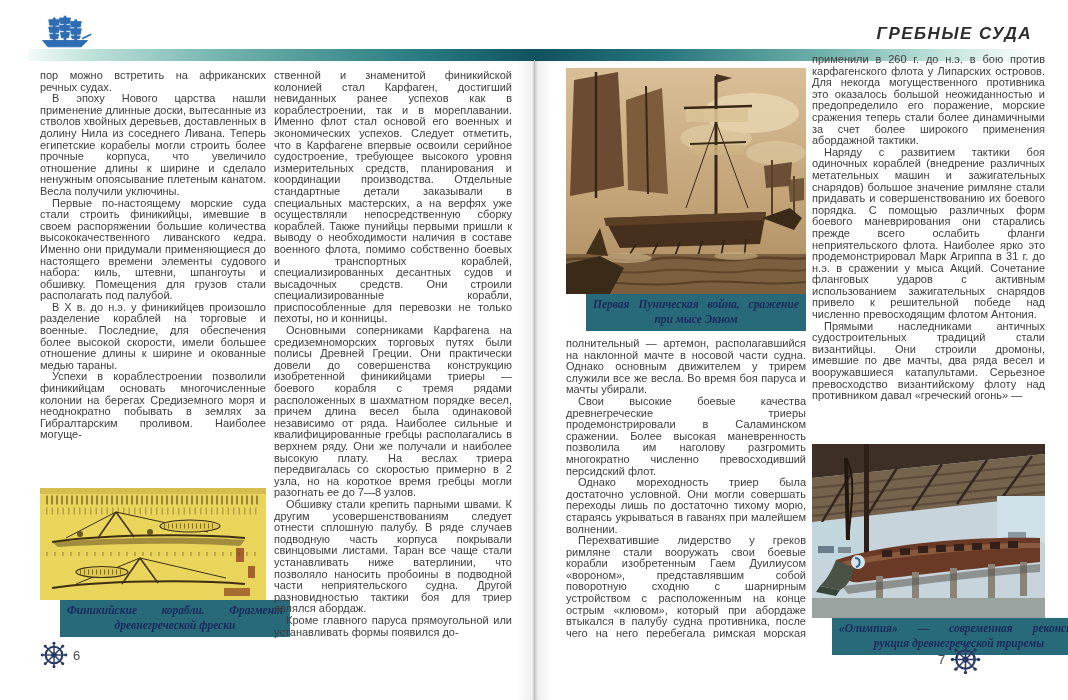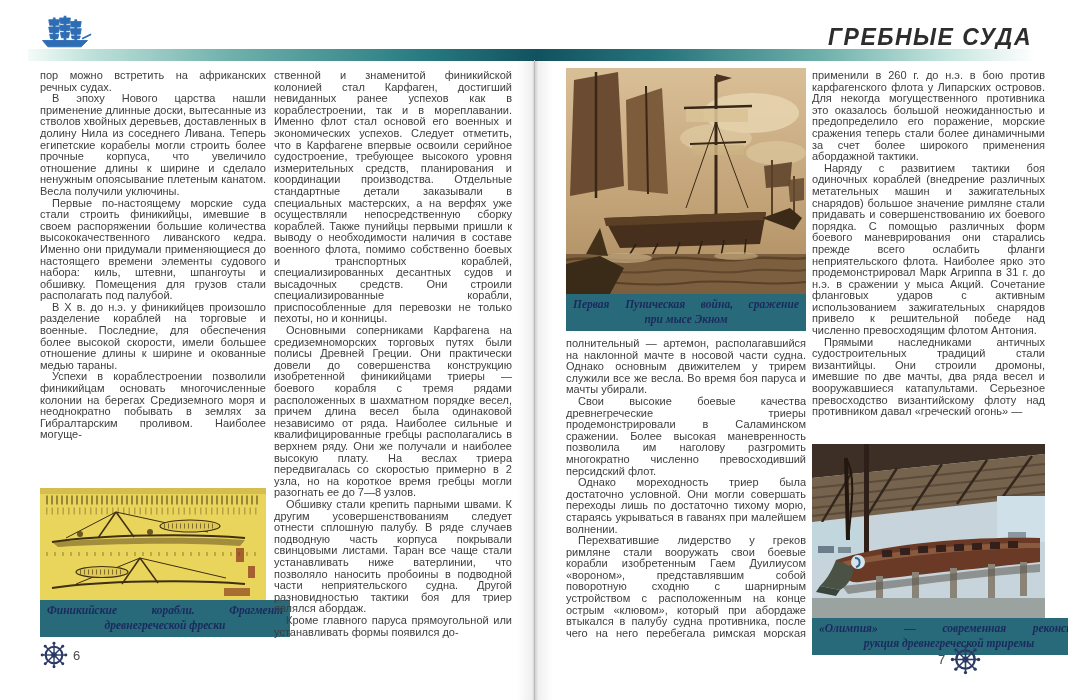--- a/index.html
+++ b/index.html
@@ -9,35 +9,35 @@
   }
   .abs{position:absolute;}
   
   .teal-band{
     left:28px;right:22px;top:49px;height:12px;border-radius:1px;
     background:linear-gradient(90deg,
       #f4fbf9 0%, #bfe2da 6%, #6fb0ab 20%, #2a7d83 38%, #11525f 50%,
       #27747c 62%, #6fb0ab 78%, #c3e4dd 90%, #ffffff 99%);
   }
   .page-title{
-    right:36px;top:24px;font-size:23px;font-weight:bold;font-style:italic;
+    right:36px;top:24px;font-size:17px;font-weight:bold;font-style:italic;
     letter-spacing:1.5px;color:#2d2d2d;
   }
   
   .col{
     font-size:11px;line-height:11.6px;color:#3e3e3e;text-align:justify;
     overflow:hidden;
   }
   .col p{margin:0;text-indent:12px;}
   .col p.cont{text-indent:0;}
   
   .cap-band{
     background:#28697a;color:#1b2a5c;padding:3px 7px 4px 7px;
     font-family:"Liberation Serif",serif;font-style:italic;font-weight:bold;
-    font-size:11.5px;line-height:15px;
+    font-size:11.5px;line-height:15px;margin-left:20px;
   }
   .cap-line1{text-align-last:justify;}
   .cap-line2{text-align:center;}
   
   .pagenum-row{display:flex;align-items:center;gap:5px;}
   .pagenum{font-size:13px;color:#4a4a4a;}
   .img-frame{display:block;}
 </style>
 </head>
 <body>
@@ -207,21 +207,21 @@
     <div class="cap-line2">при мысе Экном</div>
   </div>
   <div class="col" style="width:240px;height:300px;margin-top:7px;">
     <p class="cont">полнительный — артемон, располагавшийся на наклонной мачте в носовой части судна. Однако основным движителем у трирем служили все же весла. Во время боя паруса и мачты убирали.</p>
     <p>Свои высокие боевые качества древнегреческие триеры продемонстрировали в Саламинском сражении. Более высокая маневренность позволила им наголову разгромить многократно численно превосходивший персидский флот.</p>
     <p>Однако мореходность триер была достаточно условной. Они могли совершать переходы лишь по достаточно тихому морю, стараясь укрываться в гаванях при малейшем волнении.</p>
     <p>Перехватившие лидерство у греков римляне стали вооружать свои боевые корабли изобретенным Гаем Дуилиусом «вороном», представлявшим собой поворотную сходню с шарнирным устройством с расположенным на конце острым «клювом», который при абордаже втыкался в палубу судна противника, после чего на него перебегала римская морская пехота. Впервые новое оружие римляне</p>
   </div>
 </div>
 
-<div class="abs col" style="left:812px;top:70px;width:233px;height:358px;">
+<div class="abs col" style="left:812px;top:54px;width:233px;height:358px;">
   <p class="cont">применили в 260 г. до н.э. в бою против карфагенского флота у Липарских островов. Для некогда могущественного противника это оказалось большой неожиданностью и предопределило его поражение, морские сражения теперь стали более динамичными за счет более широкого применения абордажной тактики.</p>
   <p>Наряду с развитием тактики боя одиночных кораблей (внедрение различных метательных машин и зажигательных снарядов) большое значение римляне стали придавать и совершенствованию их боевого порядка. С помощью различных форм боевого маневрирования они старались прежде всего ослабить фланги неприятельского флота. Наиболее ярко это продемонстрировал Марк Агриппа в 31 г. до н.э. в сражении у мыса Акций. Сочетание фланговых ударов с активным использованием зажигательных снарядов привело к решительной победе над численно превосходящим флотом Антония.</p>
   <p>Прямыми наследниками античных судостроительных традиций стали византийцы. Они строили дромоны, имевшие по две мачты, два ряда весел и вооружавшиеся катапультами. Серьезное превосходство византийскому флоту над противником давал «греческий огонь» —</p>
 </div>
 
 <div class="abs" style="left:812px;top:444px;width:274px;">
   <svg class="img-frame" width="233" height="174" viewBox="0 0 233 174">
     <rect width="233" height="174" fill="#c7d4dc"></rect>
 
     <polygon points="0,0 233,0 233,10 0,34" fill="#3d2f26"></polygon>

